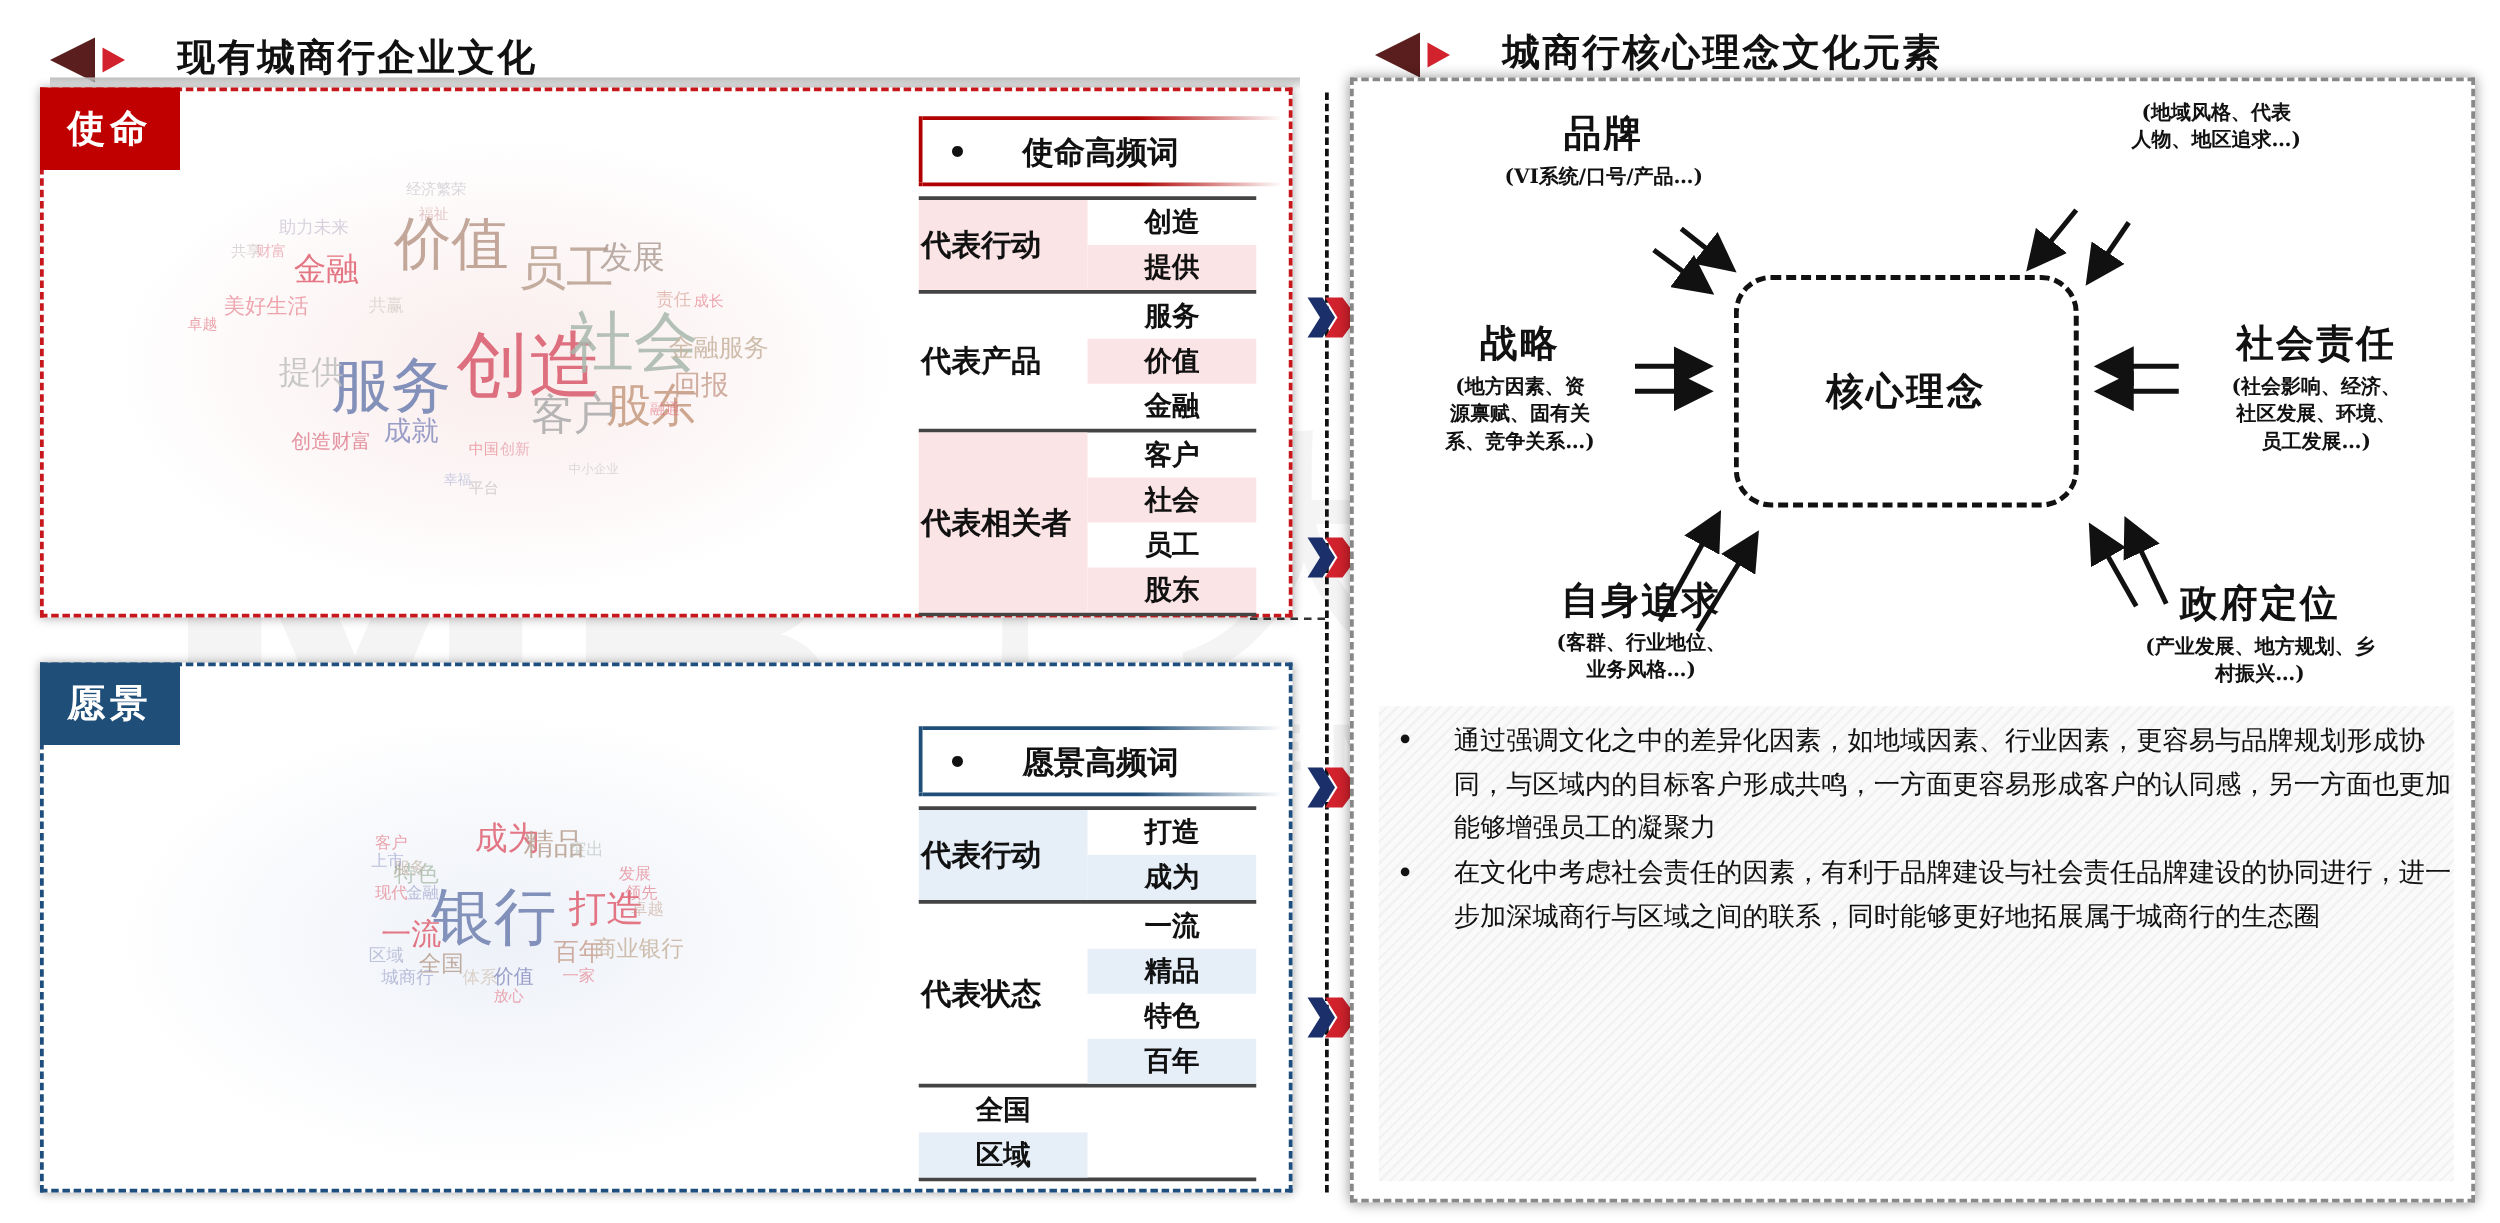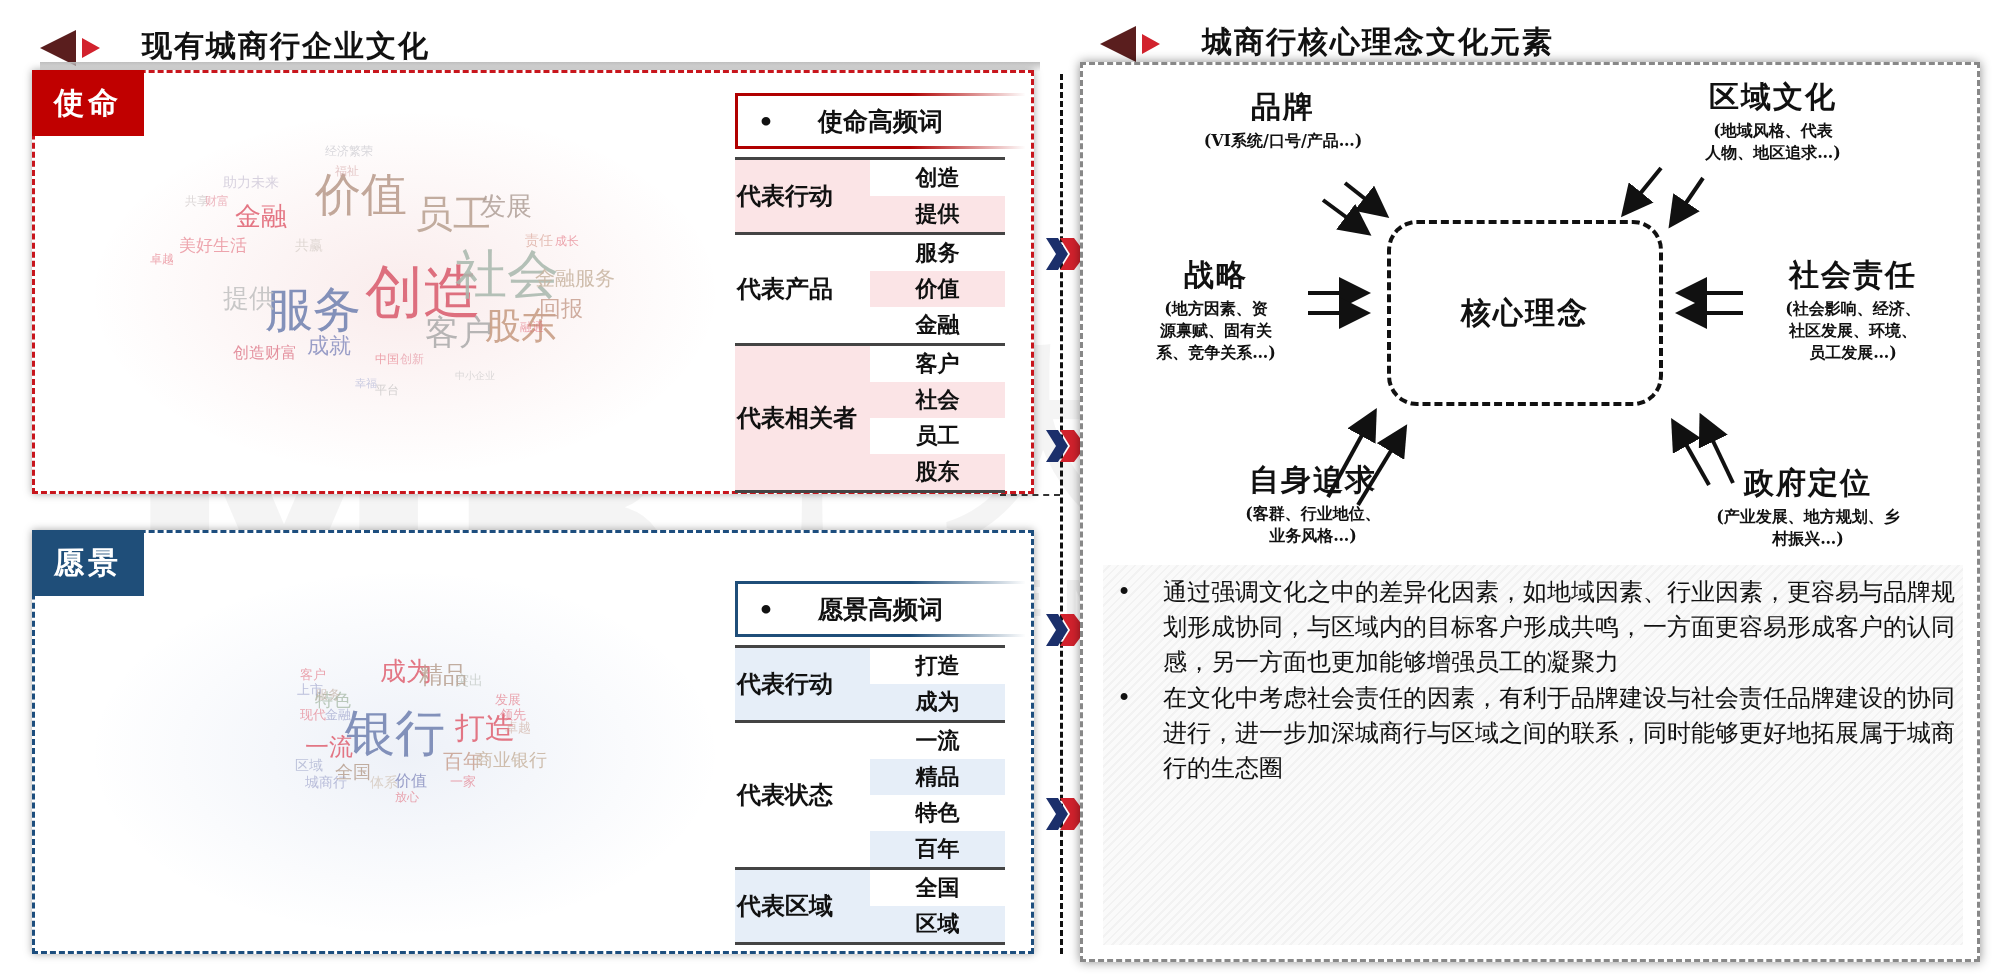--- a/index.html
+++ b/index.html
@@ -59,21 +59,21 @@
   
   .panel-right { left: 1080px; top: 62px; width: 900px; height: 900px; border: 3px dashed #888; box-shadow: 0 0 10px rgba(0,0,0,0.45); }
   .core { position: absolute; left: 304px; top: 155px; width: 276px; height: 186px; border: 4px dashed #111; border-radius: 30px; display: flex; align-items: center; justify-content: center; font-size: 30px; font-weight: bold; letter-spacing: 2px; }
   .node { position: absolute; text-align: center; }
   .node .nt { font-size: 30px; font-weight: bold; letter-spacing: 2px; }
   .node .nd { font-size: 16px; font-weight: bold; line-height: 22px; margin-top: 2px; }
   .arrows { position: absolute; left: 0; top: 0; width: 900px; height: 500px; }
 
   .notes { position: absolute; left: 20px; top: 500px; width: 860px; height: 380px; background: repeating-linear-gradient(135deg, #fafafa 0 4px, #f2f2f2 4px 6px); }
   .notes ul { list-style: none; padding: 10px 0 0 0; }
-  .notes li { position: relative; padding-left: 60px; font-size: 24px; line-height: 35px; margin-bottom: 1px; }
+  .notes li { position: relative; padding-left: 60px; font-size: 21px; line-height: 35px; margin-bottom: 1px; }
   .notes li::before { content: "•"; position: absolute; left: 14px; top: 0; font-size: 24px; }
 
   .footer-mark { position: absolute; left: 1735px; top: 952px; width: 250px; height: 14px; color: #a00000; font-size: 13px; font-weight: bold; font-family: "DejaVu Sans", sans-serif; display: flex; justify-content: space-between; overflow: hidden; }
 </style>
 </head>
 <body>
 
 <div class="watermark wm-mb">MB</div>
 <div class="watermark wm-cn">中大咨询集团</div>
 <div class="watermark wm-en">MANAGEMENT</div>
@@ -199,21 +199,20 @@
         <div class="kw-group">
           <div class="kw-cat">代表状态</div>
           <div class="kw-words">
             <div class="kw-word">一流</div>
             <div class="kw-word shade">精品</div>
             <div class="kw-word">特色</div>
             <div class="kw-word shade">百年</div>
           </div>
         </div>
         <div class="kw-group">
-          <div class="kw-cat shade">代表区域</div>
           <div class="kw-words">
             <div class="kw-word">全国</div>
             <div class="kw-word shade">区域</div>
           </div>
         </div>
       </div>
   </div>
 </div>
 
 <div class="vdivider"></div>
@@ -272,21 +271,20 @@
     </g>
   </svg>
 
   <div class="core">核心理念</div>
 
   <div class="node" style="left:90px; top:22px; width:220px;">
     <div class="nt">品牌</div>
     <div class="nd">(VI系统/口号/产品…)</div>
   </div>
   <div class="node" style="left:570px; top:12px; width:240px;">
-    <div class="nt">区域文化</div>
     <div class="nd">(地域风格、代表</div>
     <div class="nd" style="margin-top:0">人物、地区追求…)</div>
   </div>
   <div class="node" style="left:48px; top:190px; width:170px;">
     <div class="nt">战略</div>
     <div class="nd">(地方因素、资</div>
     <div class="nd" style="margin-top:0">源禀赋、固有关</div>
     <div class="nd" style="margin-top:0">系、竞争关系…)</div>
   </div>
   <div class="node" style="left:665px; top:190px; width:210px;">

